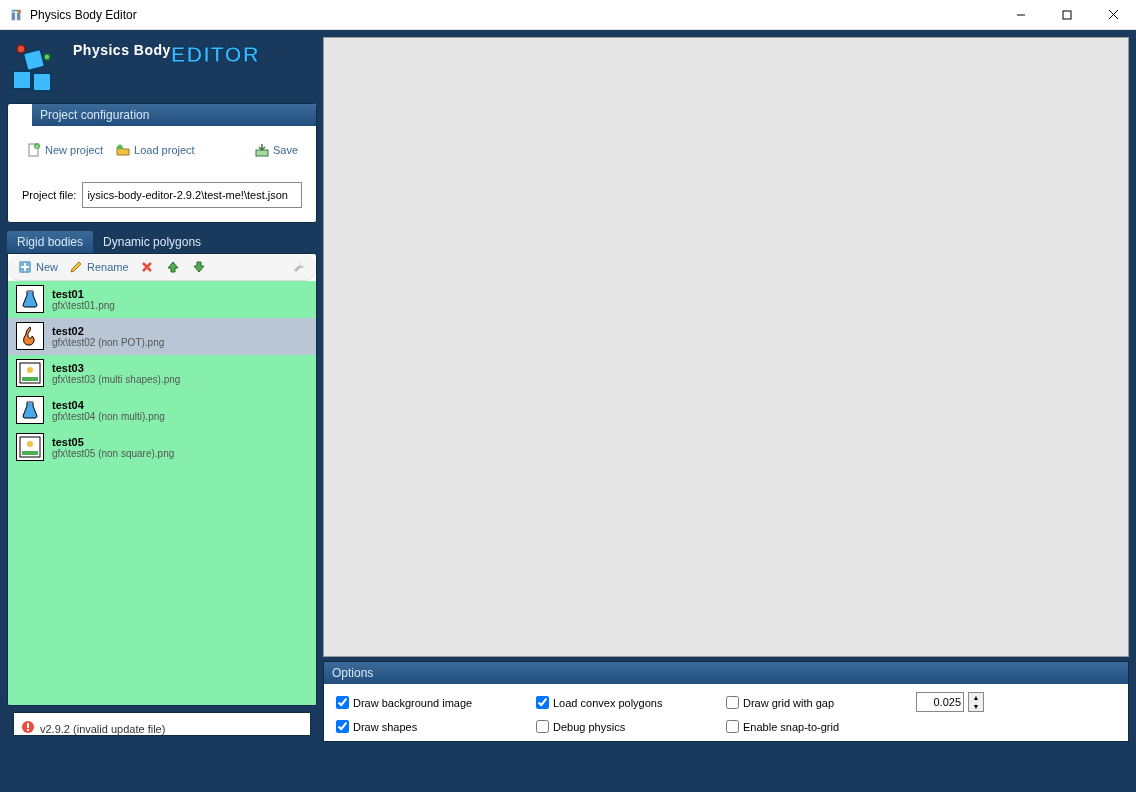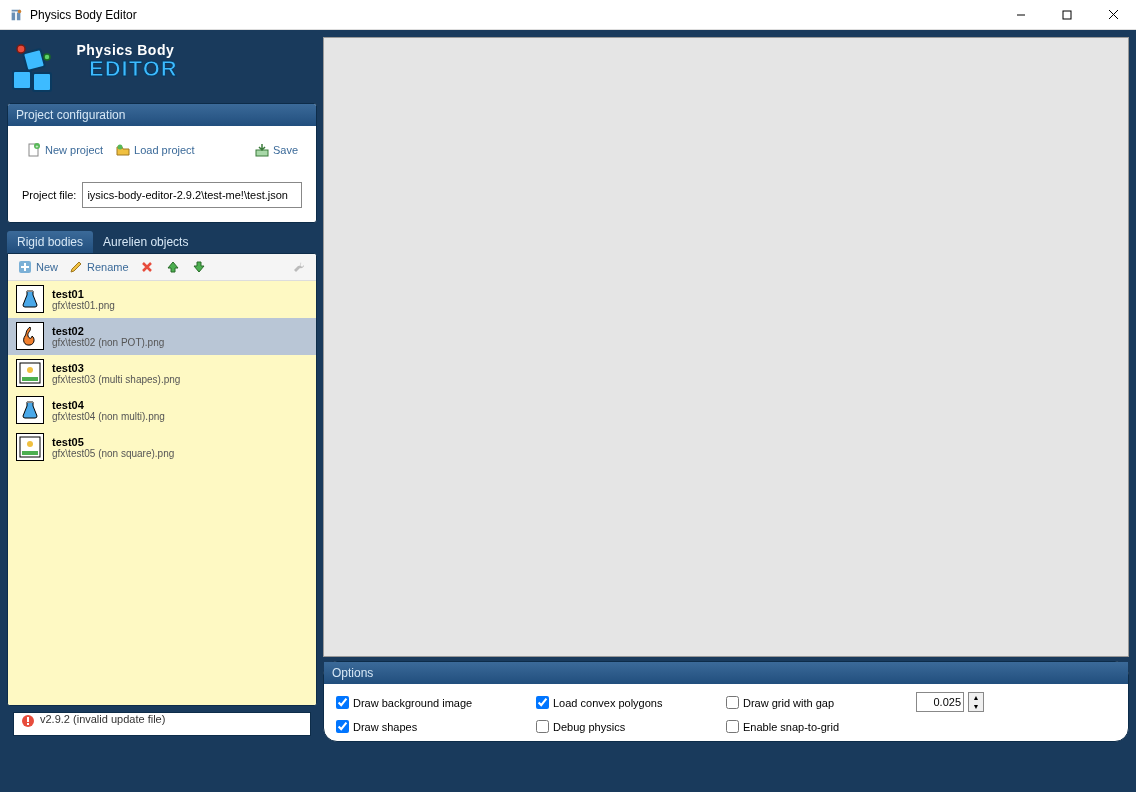--- a/index.html
+++ b/index.html
@@ -9,49 +9,49 @@
 .win-controls { margin-left: auto; display: flex; }
 .win-btn { width: 46px; height: 30px; display: flex; align-items: center; justify-content: center; font-size: 14px; color: #000; }
 .win-btn svg { stroke: #000; }
 .app { height: 762px; border: 1px solid #193a5c; background: #193a5c; display: flex; flex-direction: column; }
 .top-row { display: flex; height: 711px; }
 .sidebar { width: 316px; display: flex; flex-direction: column; padding: 6px 0 0 6px; }
 .main-area { flex: 1; display: flex; flex-direction: column; padding: 6px 6px 0 6px; gap: 4px; }
 .canvas { flex: 1; background: #e5e5e5; border: 1px solid #999; }
 .logo-block { color: #fff; padding: 6px 4px 10px 4px; display: flex; align-items: flex-start; }
 .logo-graphic { width: 56px; height: 50px; margin-right: 6px; flex-shrink: 0; }
-.logo-text { display: flex; flex-direction: column; align-items: center; }
+.logo-text { display: flex; flex-direction: row; }
 .logo-title1 { font-size: 14px; font-weight: bold; letter-spacing: 0.5px; line-height: 1; }
-.logo-title2 { font-size: 22px; font-weight: 900; color: #3dbbff; -webkit-text-stroke: 1px #06385f; letter-spacing: 1px; line-height: 1.1; margin-left: 16px; }
+.logo-title2 { font-size: 22px; font-weight: 900; color: #3dbbff; -webkit-text-stroke: 1px #06385f; letter-spacing: 1px; line-height: 1.1; }
 .logo-meta { font-size: 11px; color: #bcd4e8; text-align: right; margin-left: auto; padding-top: 4px; }
 .manual-btn { margin-top: 6px; display: inline-flex; align-items: center; gap: 4px; float: right; font-size: 11px; color: #fff; font-weight: bold; }
 .manual-btn .qicon { width: 16px; height: 16px; background: #2c83c8; border: 1px solid #1b5c94; border-radius: 2px; color: #fff; display: flex; align-items: center; justify-content: center; font-size: 11px; font-weight: bold; }
 .panel { background: #fff; border-radius: 3px; margin-bottom: 8px; border: 1px solid #0d2c49; overflow: hidden; }
-.panel-header { background: linear-gradient(#3b6a99, #214e7d); color: #d6e7f5; font-size: 12px; padding: 4px 8px; }
+.panel-header { background: linear-gradient(#3b6a99, #214e7d); color: #d6e7f5; font-size: 12px; padding: 4px 8px; margin-left: 24px; }
 .panel-body { padding: 14px; }
 .proj-toolbar { display: flex; align-items: center; font-size: 11px; color: #3b6a99; gap: 4px; }
 .proj-toolbar .tbtn { display: inline-flex; align-items: center; gap: 3px; padding: 2px 4px; cursor: pointer; }
 .proj-toolbar .spacer { flex: 1; }
 .icon16 { width: 16px; height: 16px; display: inline-flex; align-items: center; justify-content: center; }
 .proj-file-row { display: flex; align-items: center; gap: 6px; margin-top: 22px; font-size: 11px; }
 .proj-file-row input { flex: 1; height: 26px; border: 1px solid #888; padding: 0 4px; font-size: 11px; }
 .tabs { display: flex; font-size: 12px; }
 .tab { padding: 4px 10px; color: #d6e7f5; cursor: pointer; }
 .tab.active { background: linear-gradient(#3b6a99, #214e7d); border-radius: 3px 3px 0 0; }
 .body-panel { flex: 1; display: flex; flex-direction: column; margin-bottom: 0; }
-.body-toolbar { display: flex; align-items: flex-end; padding: 3px 6px; gap: 4px; font-size: 11px; color: #3b6a99; background: #f5f5f5; border-bottom: 1px solid #ddd; }
+.body-toolbar { display: flex; align-items: flex-end; padding: 3px 6px; gap: 4px; font-size: 11px; color: #3b6a99; background: #f5f5f5; border-bottom: 1px solid #ddd; border-radius: 12px; }
 .body-toolbar .tbtn { display: inline-flex; align-items: center; gap: 3px; padding: 2px 3px; cursor: pointer; }
-.body-list { flex: 1; overflow: auto; background: #fef9c3; }
+.body-list { flex: 1; overflow: auto; background: #86efac; }
 .body-item { display: flex; align-items: center; padding: 4px 8px; gap: 8px; font-size: 11px; cursor: pointer; border-bottom: 1px solid transparent; }
 .body-item.selected { background: #b9c6d6; }
 .body-thumb { width: 28px; height: 28px; border: 1px solid #000; background: #fff; flex-shrink: 0; display: flex; align-items: center; justify-content: center; }
 .body-name { font-weight: bold; color: #000; }
 .body-path { color: #555; font-size: 10px; }
-.status-bar { height: 24px; background: #fff; border: 1px solid #0d2c49; border-radius: 0; margin: 4px 6px 6px 6px; display: flex; align-items: flex-start; padding: 0 6px; font-size: 11px; color: #333; gap: 4px; }
-.options-panel { background: #fff; border: 1px solid #0d2c49; border-radius: 14px; }
+.status-bar { height: 24px; background: #fff; border: 1px solid #0d2c49; border-radius: 0; margin: 4px 6px 6px 6px; display: flex; align-items: flex-end; padding: 0 6px; font-size: 11px; color: #333; gap: 4px; }
+.options-panel { background: #fff; border: 1px solid #0d2c49; border-radius: 0; }
 .options-header { background: linear-gradient(#3b6a99, #214e7d); color: #d6e7f5; font-size: 12px; padding: 4px 8px; }
 .options-body { padding: 8px 12px; display: grid; grid-template-columns: 180px 170px 170px auto; row-gap: 8px; column-gap: 20px; font-size: 11px; align-items: center; }
 .chk { display: inline-flex; align-items: flex-end; gap: 4px; }
 .chk input { width: 13px; height: 13px; }
 .gap-input { display: inline-flex; align-items: center; gap: 4px; }
 .gap-input input { width: 48px; height: 20px; font-size: 11px; text-align: right; padding-right: 2px; border: 1px solid #888; }
 .spinner { display: inline-flex; flex-direction: column; border: 1px solid #888; }
 .spinner div { width: 14px; height: 9px; background: #f0f0f0; display: flex; align-items: center; justify-content: center; font-size: 7px; cursor: pointer; }
 .status-sidebar { height: 24px; margin: 6px 6px 6px 6px; }
 </style>
@@ -140,21 +140,21 @@
           </div>
           <div class="proj-file-row">
             <span>Project file:</span>
             <input type="text" value="iysics-body-editor-2.9.2\test-me!\test.json" style="">
           </div>
         </div>
       </div>
 
       <div class="tabs">
         <div class="tab active">Rigid bodies</div>
-        <div class="tab">Aurelien objects</div>
+        <div class="tab">Dynamic polygons</div>
       </div>
 
       <div class="panel body-panel" style="border-radius:0 3px 3px 3px;">
         <div class="body-toolbar">
           <span class="tbtn">
             <span class="icon16">
                 <svg width="14" height="14">
                   <rect x="1" y="1" width="12" height="12" rx="2" fill="#7bb0d6"></rect>
                   <path d="M7 3v8M3 7h8" stroke="#fff" stroke-width="2"></path>
                 </svg>

